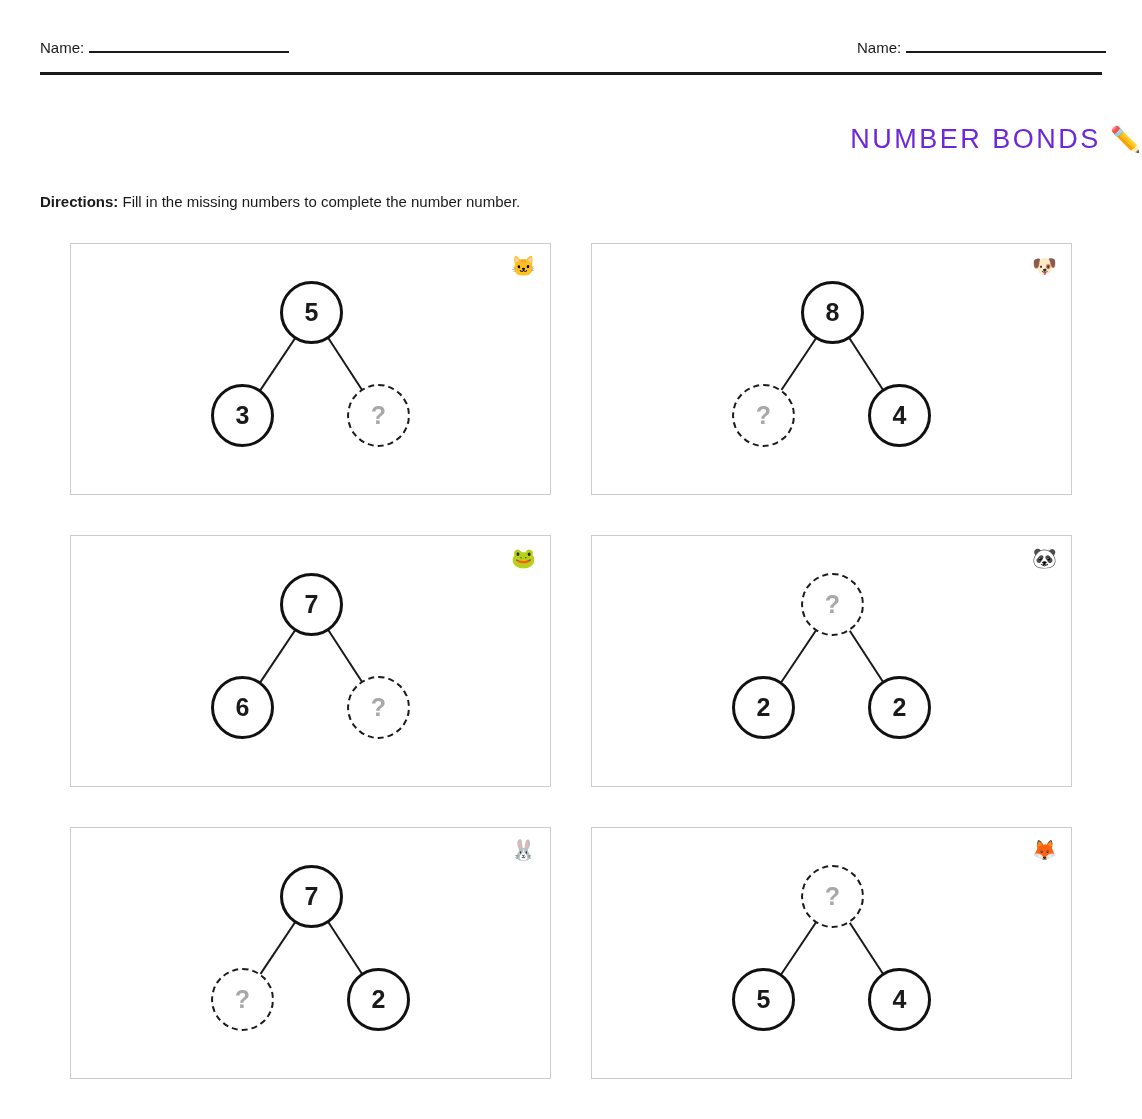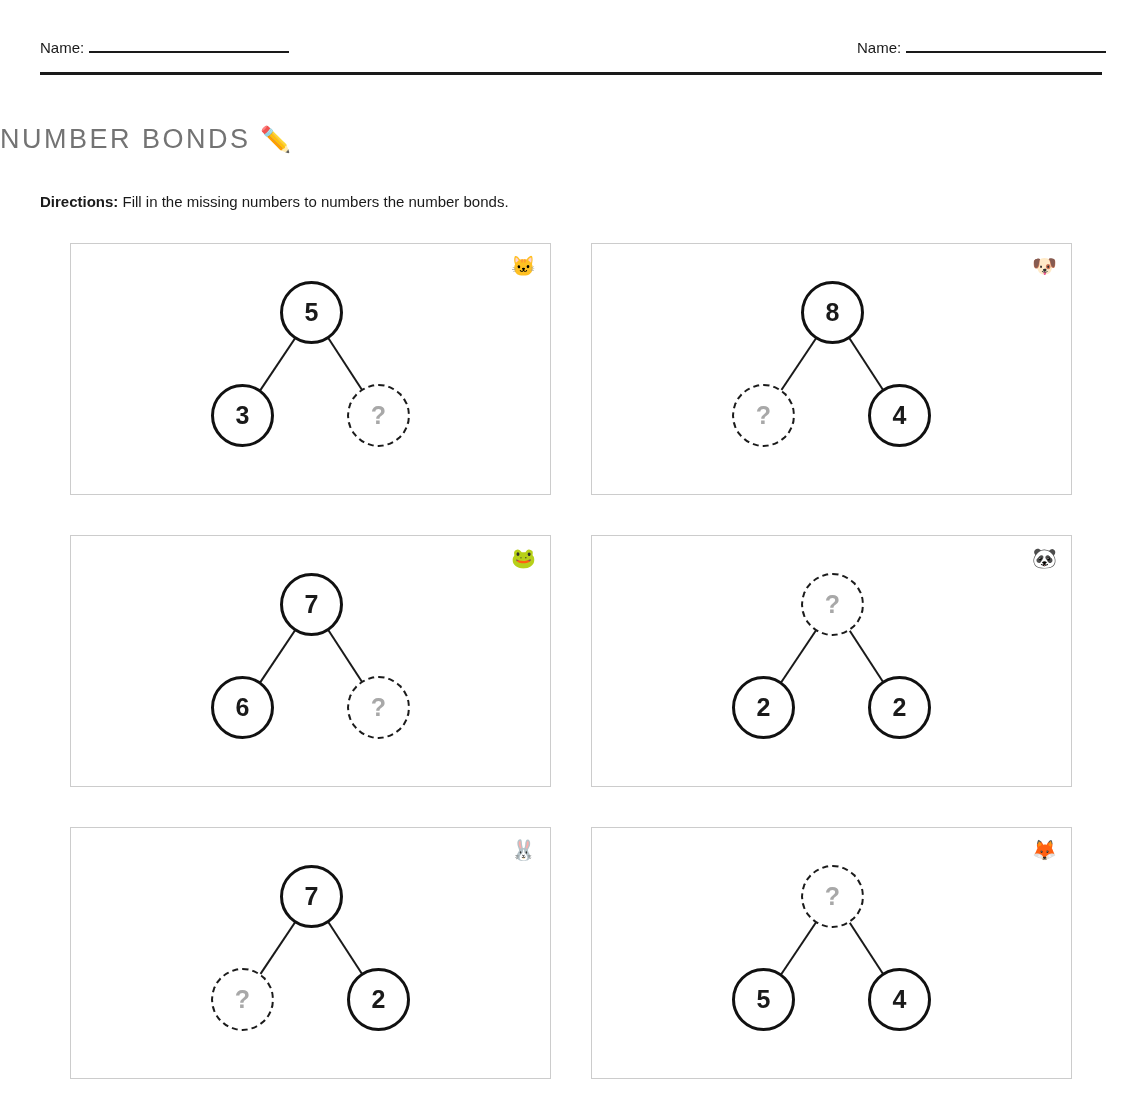--- a/index.html
+++ b/index.html
@@ -30,24 +30,24 @@
     left: 40px; top: 72px;
     width: 1062px; height: 3px;
     background: #1a1a1a;
   }
 
   
   .page-title {
     position: absolute;
     left: 0; top: 124px;
     width: 100%;
-    text-align: left;
+    text-align: right;
     font-size: 27px;
     letter-spacing: 2.5px;
-    color: #737373;
+    color: #6d28d9;
     font-weight: 400;
   }
   .page-title .title-emoji { font-size: 25px; letter-spacing: 0; margin-left: 10px; }
 
   
   .directions {
     position: absolute;
     left: 40px; top: 193px;
     font-size: 15px;
     color: #1a1a1a;
@@ -112,21 +112,21 @@
   <div class="header-field field-date">
     <span>Name:</span><span class="write-line"></span>
   </div>
   <div class="header-divider"></div>
 
   <div class="page-title">
     <span>NUMBER BONDS</span><span class="title-emoji">✏️</span>
   </div>
 
   <div class="directions">
-    <b>Directions:</b><span> Fill in the missing numbers to numbers the number bonds.</span>
+    <b>Directions:</b><span> Fill in the missing numbers to complete the number number.</span>
   </div>
 
   <div class="grid">
 
     <div class="card">
       <svg class="lines" width="481" height="252" viewBox="0 0 481 252">
         <line x1="241" y1="69" x2="172" y2="172"></line>
         <line x1="241" y1="69" x2="308" y2="172"></line>
       </svg>
       <div class="node whole">5</div>

